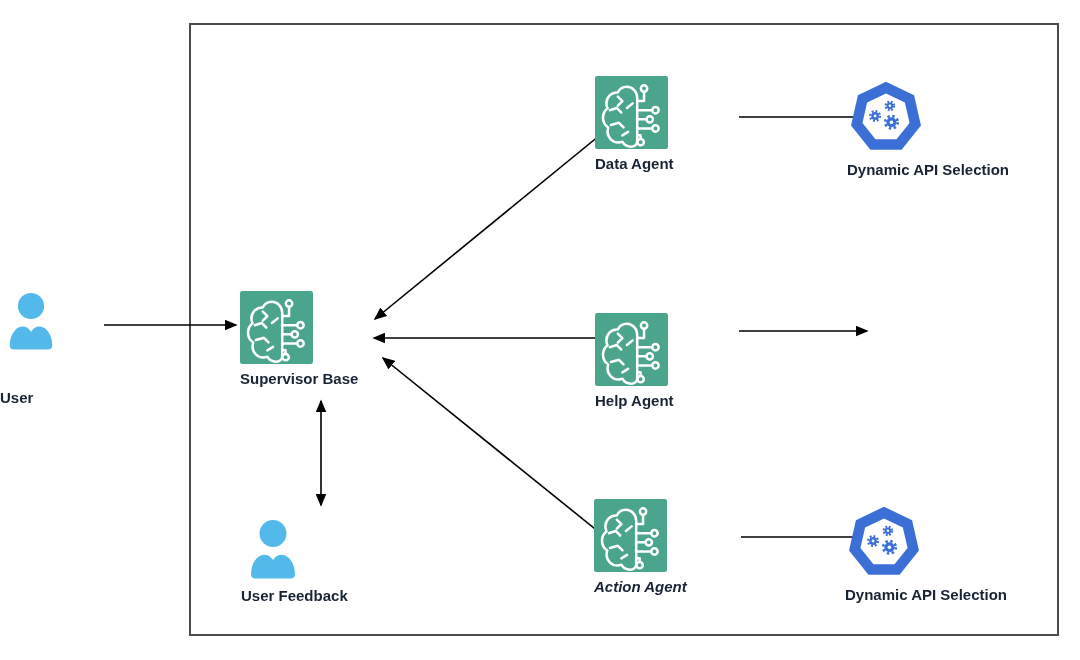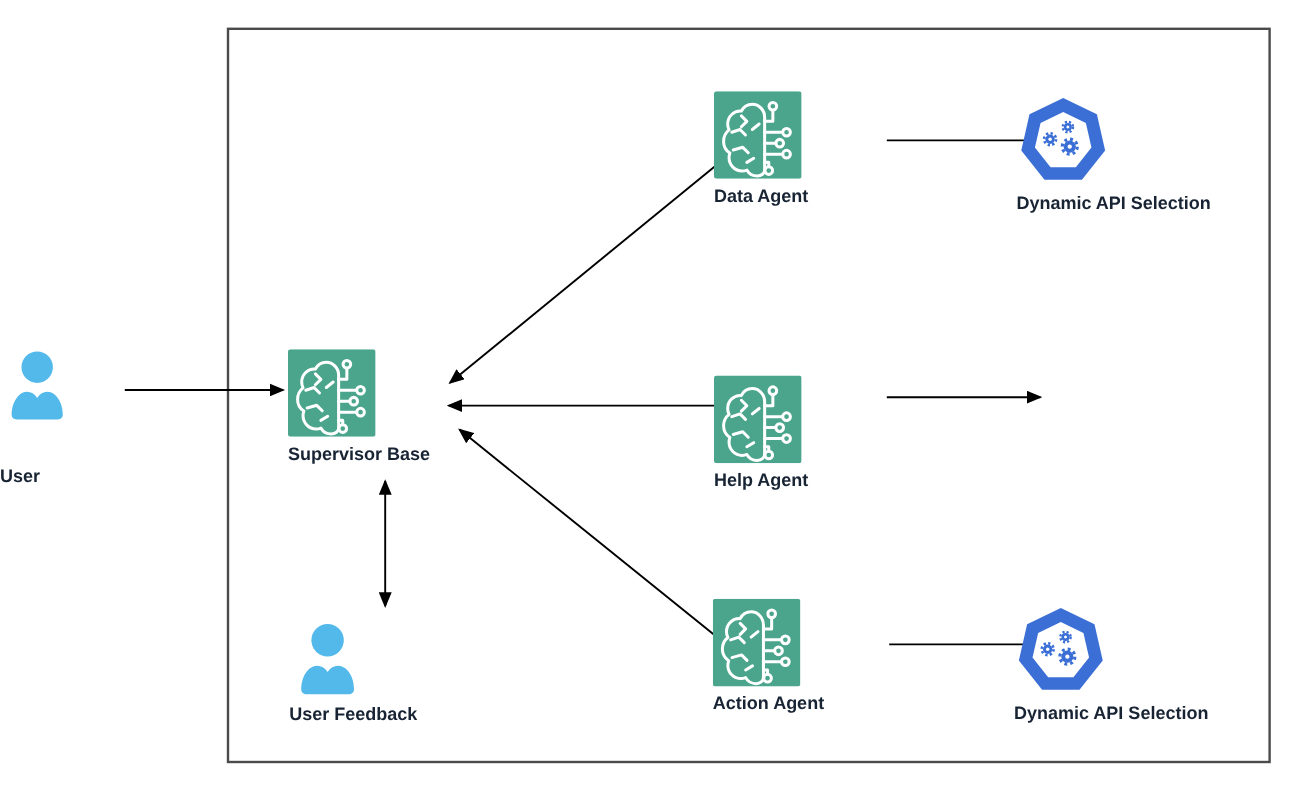--- a/index.html
+++ b/index.html
@@ -125,21 +125,21 @@
       <path class="agent-line" d="M37 38 L45 38"></path>
       <circle class="agent-line" cx="48" cy="38" r="2.8"></circle>
       <path class="agent-line" d="M37 46 L50 46"></path>
       <circle class="agent-line" cx="53" cy="46" r="2.8"></circle>
       <path class="agent-line" d="M37 52 L40 52 L40 55"></path>
       <circle class="agent-line" cx="40" cy="58" r="2.8"></circle>
     </svg>
     <div class="node-label">Help Agent</div>
   </div>
 
-  <div class="node" style="left:594px;top:499px;width:160px;">
+  <div class="node" style="left:594px;top:499px;width:160px;font-style:italic;">
     <svg width="73" height="73" viewBox="0 0 64 64">
       <rect class="agent-bg" x="0" y="0" width="64" height="64" rx="2"></rect>
       <path class="agent-line" d="M37 19 C37 14 33 9.5 28 9.5 C24.5 9.5 21.5 11.5 20 14.5 C14.5 14 10 18.5 10 24 C10 25.5 10.4 27 11 28.3 C8.5 30.3 7 33.4 7 36.7 C7 40.3 8.8 43.4 11.6 45.2 C11.2 46.3 11 47.5 11 48.7 C11 54 15.3 58.3 20.6 58.3 C21.8 58.3 23 58 24 57.6 C25.5 60.3 28.4 62 31.6 62 C34.6 62 37 60 37 57.5 L37 19 Z"></path>
       <path class="agent-line" d="M20 18 L24 22 L20 26"></path>
       <path class="agent-line" d="M13 30 L19 28 L23 32"></path>
       <path class="agent-line" d="M14 43 L21 41 L25 45"></path>
       <path class="agent-line" d="M24 52 L29 49"></path>
       <path class="agent-line" d="M28 28 L33 24"></path>
       <path class="agent-line" d="M37 22 L43 22 L43 14"></path>
       <circle class="agent-line" cx="43" cy="11" r="2.8"></circle>

